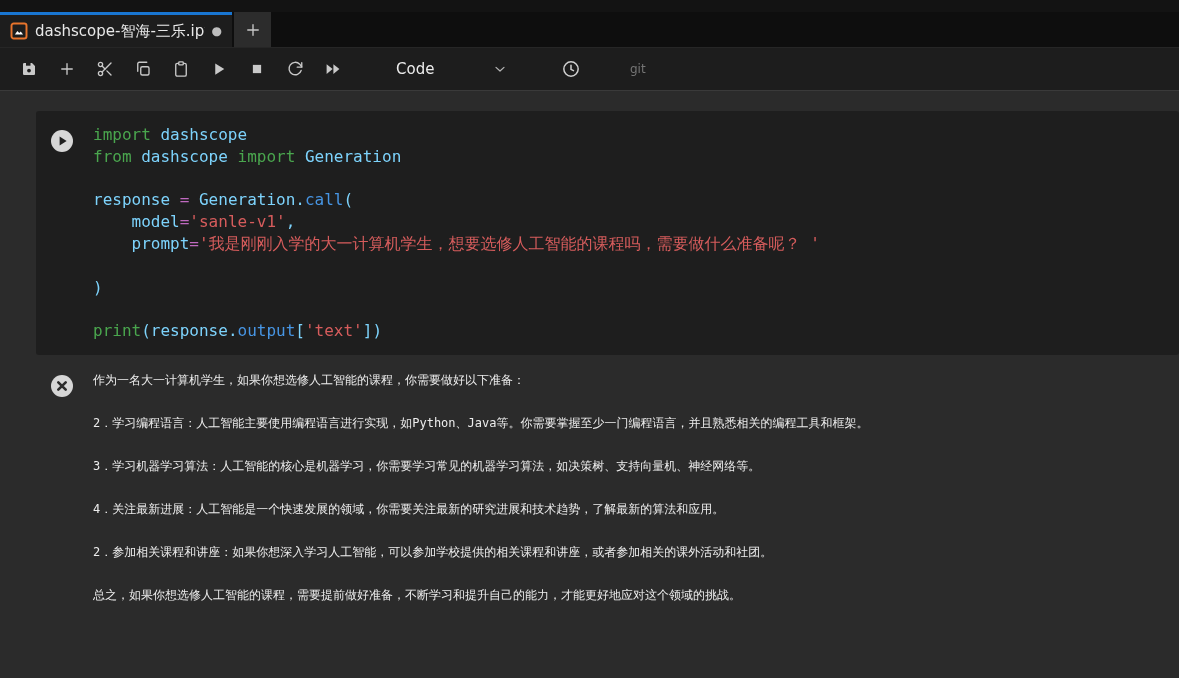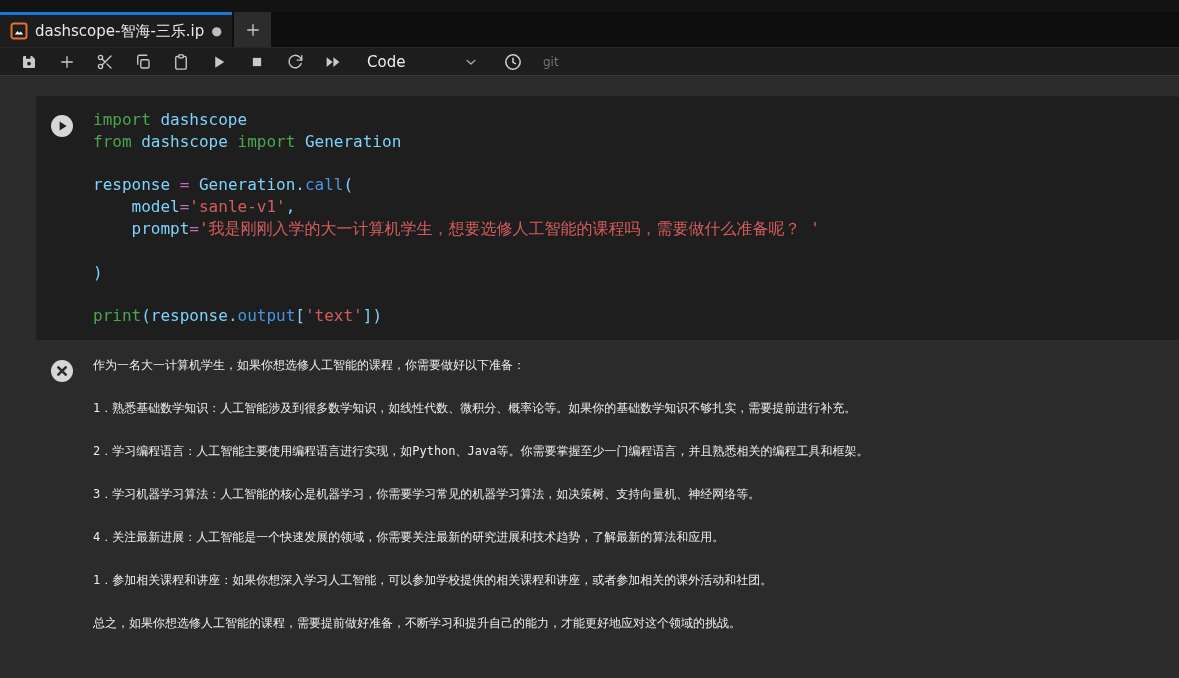--- a/index.html
+++ b/index.html
@@ -17,22 +17,22 @@
     display:flex; align-items:center; gap:7px; padding:0 10px;
   }
   .tab-title { color:#e8e8e8; font-size:15px; white-space:nowrap; overflow:hidden; max-width:196px; }
   .dirty-dot { color:#bdbdbd; font-size:12px; line-height:1; }
   .new-tab-btn {
     width:37px; margin-left:2px; background:#2c2c2c;
     display:flex; align-items:center; justify-content:center;
   }
   .new-tab-btn svg { stroke:#c8c8c8; }
   .toolbar {
-    height:28px; background:#1d1d1d; border-bottom:1px solid #3a3a3a;
-    display:flex; align-items:center; padding-left:10px;
+    height:43px; background:#1d1d1d; border-bottom:1px solid #3a3a3a;
+    display:flex; align-items:center; padding-left:10px;gap:29px;
   }
   .tb-buttons { display:flex; align-items:center; }
   .tb-btn { width:38px; height:30px; display:flex; align-items:center; justify-content:center; border-radius:3px; cursor:pointer; }
   .tb-btn svg { stroke:#c9c9c9; fill:none; stroke-width:1.8; stroke-linecap:round; stroke-linejoin:round; }
   .cell-type {
     margin-left:15px; width:112px; display:flex; justify-content:space-between; align-items:center;
     color:#ececec; font-size:15px; cursor:pointer;
   }
   .cell-type svg { stroke:#b5b5b5; fill:none; stroke-width:1.8; stroke-linecap:round; stroke-linejoin:round; }
   .clock-btn { margin-left:24px; display:flex; align-items:center; cursor:pointer; }
@@ -205,22 +205,21 @@
     <div class="prompt-gutter">
       <span class="circle-btn">
         <svg width="24" height="24" viewBox="0 0 24 24">
           <circle cx="12" cy="12" r="11" fill="#d6d6d6"></circle>
           <path d="M8.3 8.3l7.4 7.4M15.7 8.3l-7.4 7.4" stroke="#2b2b2b" stroke-width="2.6" stroke-linecap="round"></path>
         </svg>
       </span>
     </div>
     <div class="output-area" id="output-lines">
         <div class="out-line">作为一名大一计算机学生，如果你想选修人工智能的课程，你需要做好以下准备：</div>
-        <div class="out-line">1．熟悉基础数学知识：人工智能涉及到很多数学知识，如线性代数、微积分、概率论等。如果你的基础数学知识不够扎实，需要提前进行补充。</div>
         <div class="out-line">2．学习编程语言：人工智能主要使用编程语言进行实现，如Python、Java等。你需要掌握至少一门编程语言，并且熟悉相关的编程工具和框架。</div>
         <div class="out-line">3．学习机器学习算法：人工智能的核心是机器学习，你需要学习常见的机器学习算法，如决策树、支持向量机、神经网络等。</div>
         <div class="out-line">4．关注最新进展：人工智能是一个快速发展的领域，你需要关注最新的研究进展和技术趋势，了解最新的算法和应用。</div>
-        <div class="out-line">1．参加相关课程和讲座：如果你想深入学习人工智能，可以参加学校提供的相关课程和讲座，或者参加相关的课外活动和社团。</div>
+        <div class="out-line">2．参加相关课程和讲座：如果你想深入学习人工智能，可以参加学校提供的相关课程和讲座，或者参加相关的课外活动和社团。</div>
         <div class="out-line">总之，如果你想选修人工智能的课程，需要提前做好准备，不断学习和提升自己的能力，才能更好地应对这个领域的挑战。</div>
       </div>
   </div>
 
 </div>
 
 </body></html>

